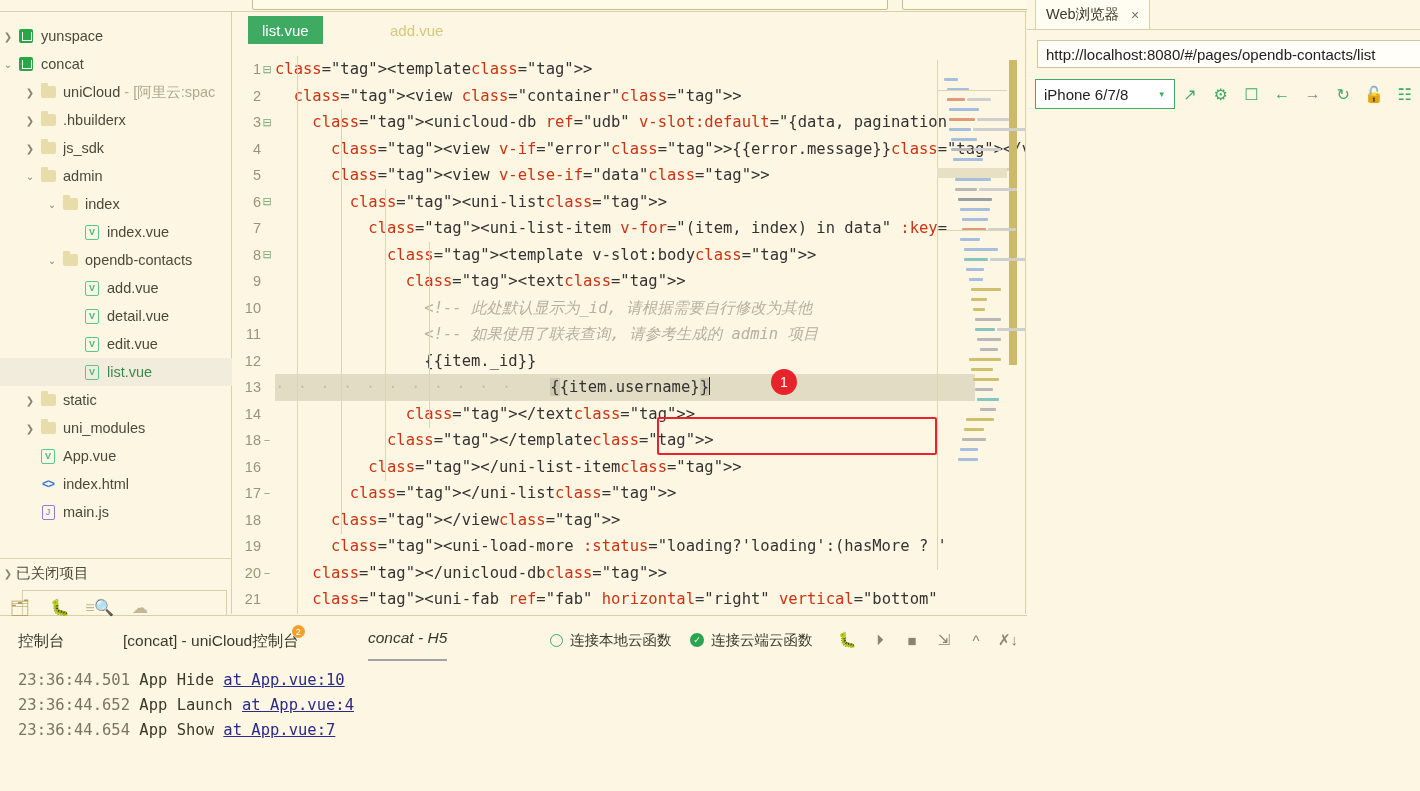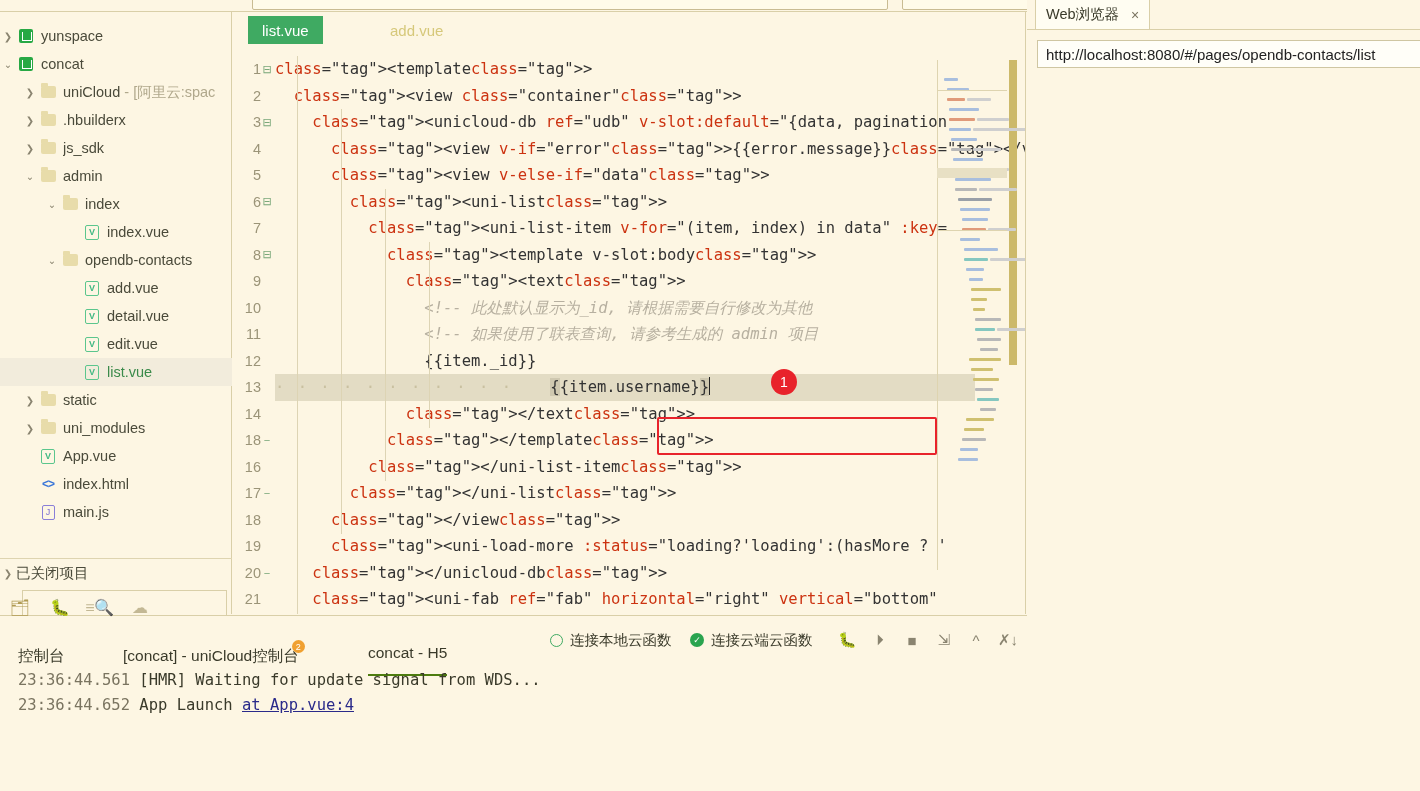--- a/index.html
+++ b/index.html
@@ -91,24 +91,24 @@
   .urlbar { position:absolute; left:10px; top:40px; width:396px; height:28px; border:1px solid #cfc6a2; background:#fffef8; display:flex; align-items:center; padding:0 8px; font-size:15px; color:#222; overflow:hidden; white-space:nowrap; }
   .devrow { position:absolute; left:8px; top:78px; width:385px; height:32px; display:flex; align-items:center; }
   .devsel { width:145px; height:30px; border:1.5px solid #3faa62; background:#fff; display:flex; align-items:center; padding:0 8px; font-size:15px; color:#222; position:relative; }
   .devsel .caret { position:absolute; right:8px; color:#3faa62; font-size:8px; }
   .bicon { width:32px; text-align:center; color:#3faa62; font-size:16px; }
   .bicon.grey { color:#8b8b8b; }
 
   
   .console { position:absolute; left:0; top:615px; width:1027px; height:176px; background:#fdf6e3; border-top:1px solid #d9cfa8; }
   .ctabs { position:absolute; left:0; top:0; width:1027px; height:48px; }
-  .ctab { position:absolute; top:16px; height:48px; display:flex; align-items:center; font-size:15.5px; color:#3a3a2a; }
+  .ctab { position:absolute; top:1px; height:48px; display:flex; align-items:center; font-size:15.5px; color:#3a3a2a; }
   .ctab.t1 { left:18px; }
   .ctab.t2 { left:115px; }
-  .ctab.t3 { left:368px; border-bottom:2px solid #4d7c0f; height:44px; }
+  .ctab.t3 { left:368px; border-bottom:2px solid #a3a3a3; height:44px;font-style:italic; }
   .cbadge { position:absolute; top:8px; right:-6px; width:13px; height:13px; border-radius:50%; background:#f0a030; color:#fff; font-size:9px; display:flex; align-items:center; justify-content:center; }
   .cstatus { position:absolute; top:0; height:48px; display:flex; align-items:center; font-size:14.5px; color:#3a3a2a; }
   .cstatus.s1 { left:550px; }
   .cstatus.s2 { left:690px; }
   .ring { width:13px; height:13px; border:1.6px solid #3faa62; border-radius:50%; margin-right:7px; }
   .chk { width:14px; height:14px; border-radius:50%; background:#2aa44f; color:#fff; font-size:9px; display:flex; align-items:center; justify-content:center; margin-right:7px; }
   .cicons { position:absolute; left:832px; top:0; height:48px; display:flex; align-items:center; }
   .cic { width:32px; text-align:center; font-size:15px; color:#8a8470; }
   .cic.red { color:#e08a8a; }
   .clog { position:absolute; left:18px; top:52px; width:1000px; font-family:"DejaVu Sans Mono", monospace; font-size:15.5px; line-height:25px; color:#3a3a2a; }
@@ -470,20 +470,34 @@
 
   <div class="rightpanel">
     <div class="rp-tabbar">
       <div class="rp-tab">
         <span>Web浏览器</span>
         <span class="x">×</span>
       </div>
       <div class="rp-tabline"></div>
     </div>
     <div class="urlbar">http://localhost:8080/#/pages/opendb-contacts/list</div>
+    <div class="devrow">
+      <div class="devsel">
+        <span>iPhone 6/7/8</span>
+        <span class="caret">▼</span>
+      </div>
+      <div class="bicon">↗</div>
+      <div class="bicon">⚙</div>
+      <div class="bicon">☐</div>
+      <div class="bicon">←</div>
+      <div class="bicon grey">→</div>
+      <div class="bicon">↻</div>
+      <div class="bicon">🔓</div>
+      <div class="bicon">☷</div>
+    </div>
 
   </div>
 
   <div class="console">
     <div class="ctabs">
       <div class="ctab t1">控制台</div>
       <div class="ctab t2" style="position:absolute;margin-left:8px;">
         <span>[concat] - uniCloud控制台</span>
         <span class="cbadge">2</span>
       </div>
@@ -501,18 +515,19 @@
       <div class="cicons">
         <div class="cic red">🐛</div>
         <div class="cic">⏵</div>
         <div class="cic">■</div>
         <div class="cic">⇲</div>
         <div class="cic">^</div>
         <div class="cic">✗↓</div>
       </div>
     </div>
     <div class="clog" id="clog">
-        <div><span class="ts">23:36:44.561</span> <span>[HMR] Waiting for update signal from WDS...</span></div>
+        <div><span class="ts">23:36:44.501</span> <span>App Hide</span>  <a href="#">at App.vue:10</a></div>
         <div><span class="ts">23:36:44.652</span> <span>App Launch</span>  <a href="#">at App.vue:4</a></div>
+        <div><span class="ts">23:36:44.654</span> <span>App Show</span>  <a href="#">at App.vue:7</a></div>
       </div>
   </div>
 
 </div>
 
 </body></html>

